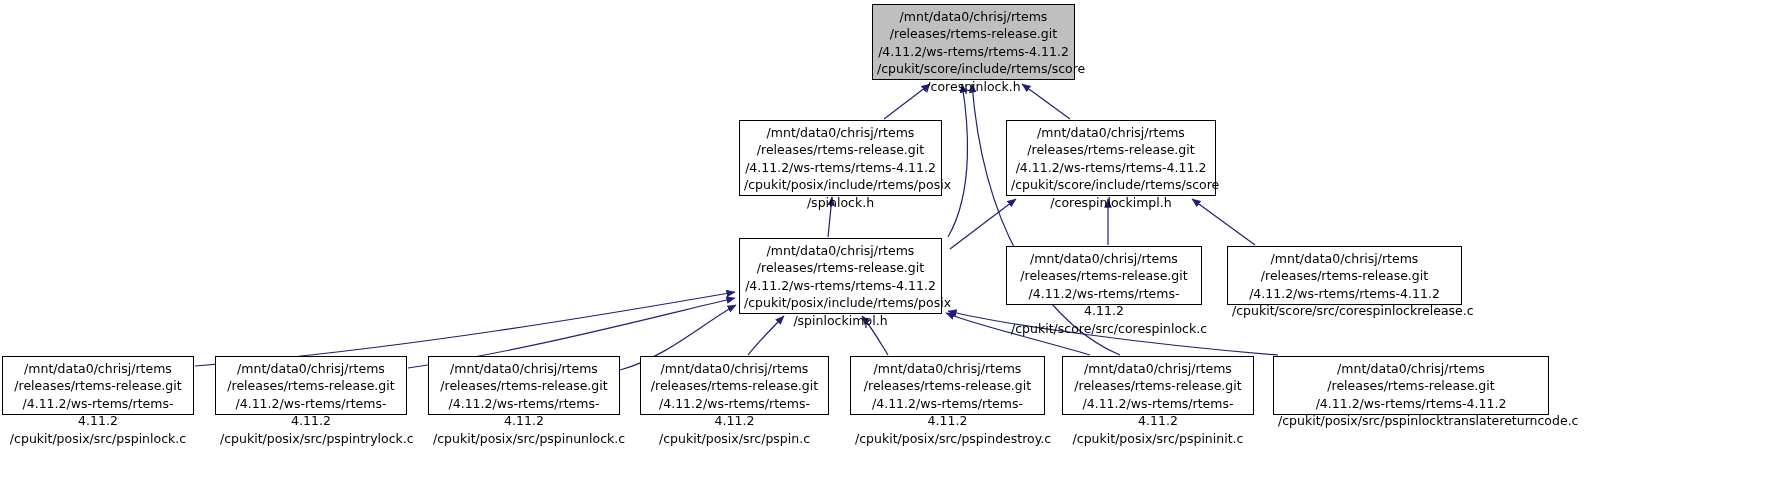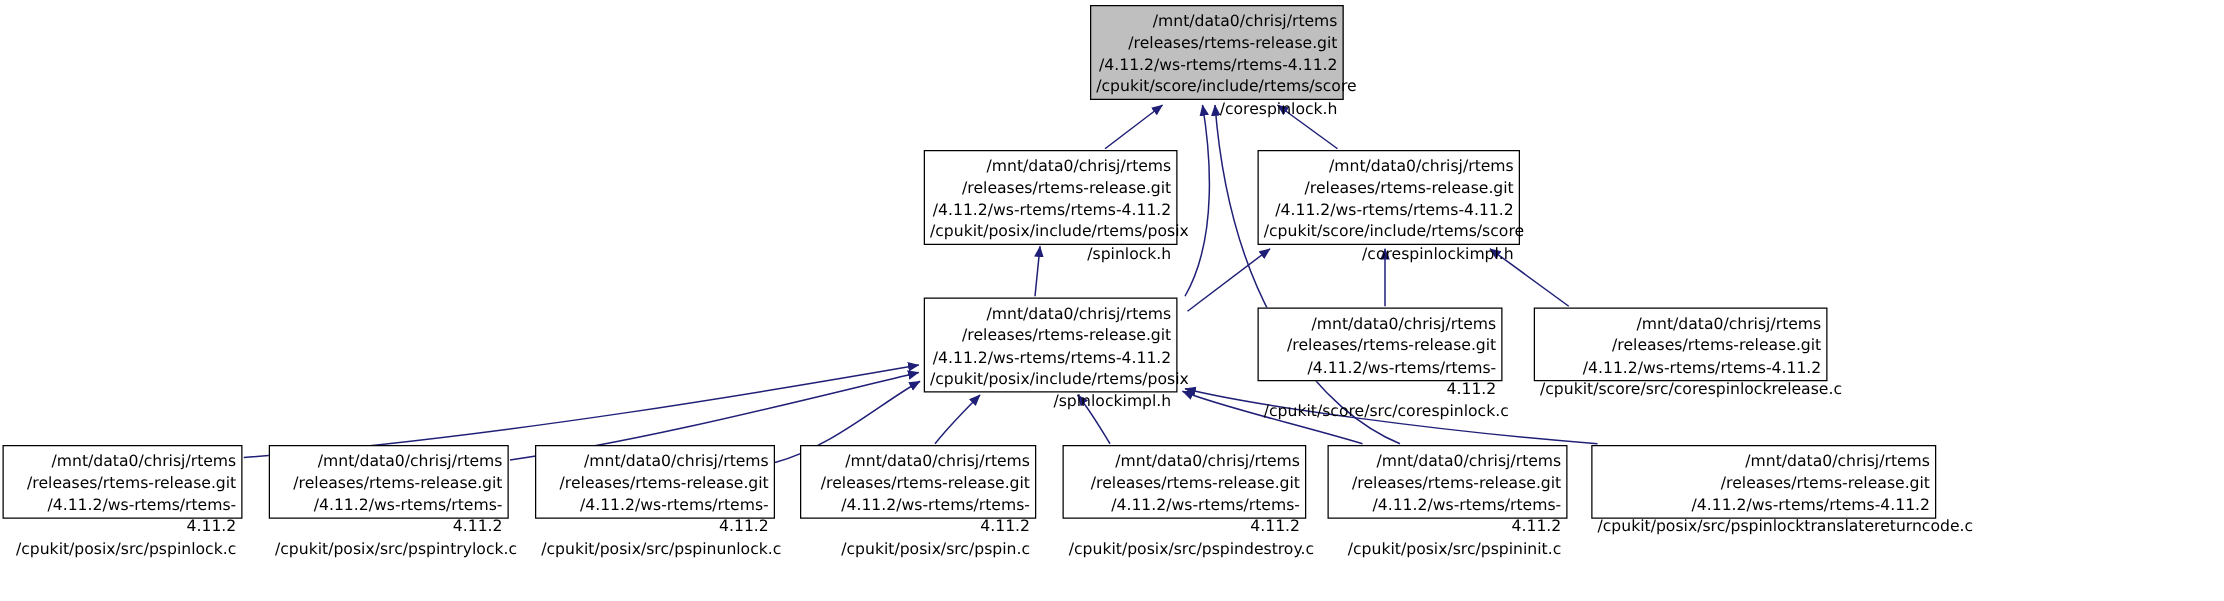--- a/index.html
+++ b/index.html
@@ -10,21 +10,21 @@
   #graph{position:absolute;left:0;top:0;width:1779px;height:481px;}
   svg.edges{position:absolute;left:0;top:0;width:1779px;height:481px;pointer-events:none;}
   .node{
     position:absolute;
     box-sizing:border-box;
     border:1px solid #000000;
     background:#ffffff;
     color:#000000;
     font-size:12.5px;
     line-height:17.4px;
-    text-align:right;
+    text-align:center;
     padding:3px 4px 4px 4px;
     white-space:pre-line;
     letter-spacing:0px;
   }
   .node.root{
     background:#bfbfbf;
     border:1px solid #000000;
   }
 </style>
 </head>

